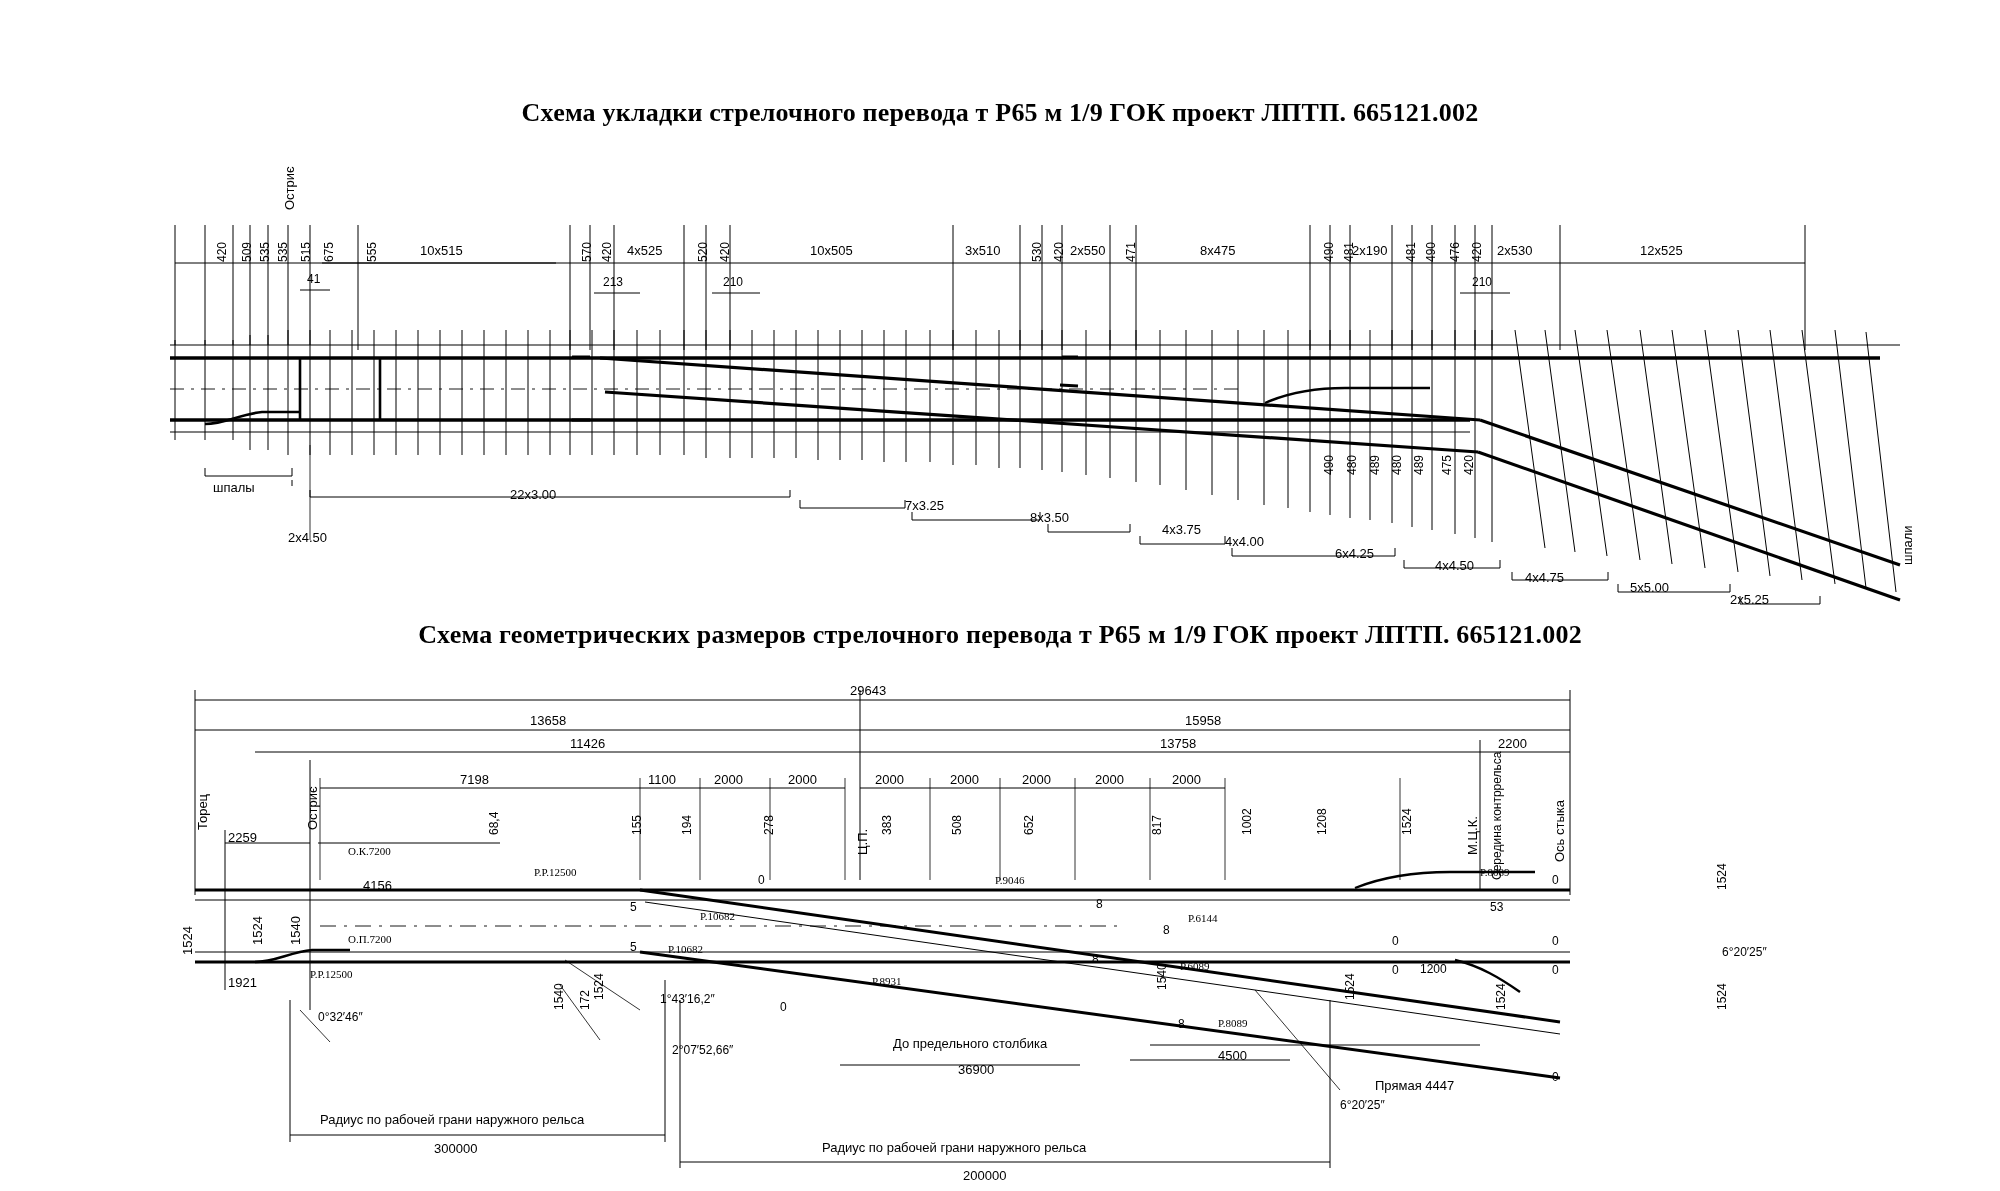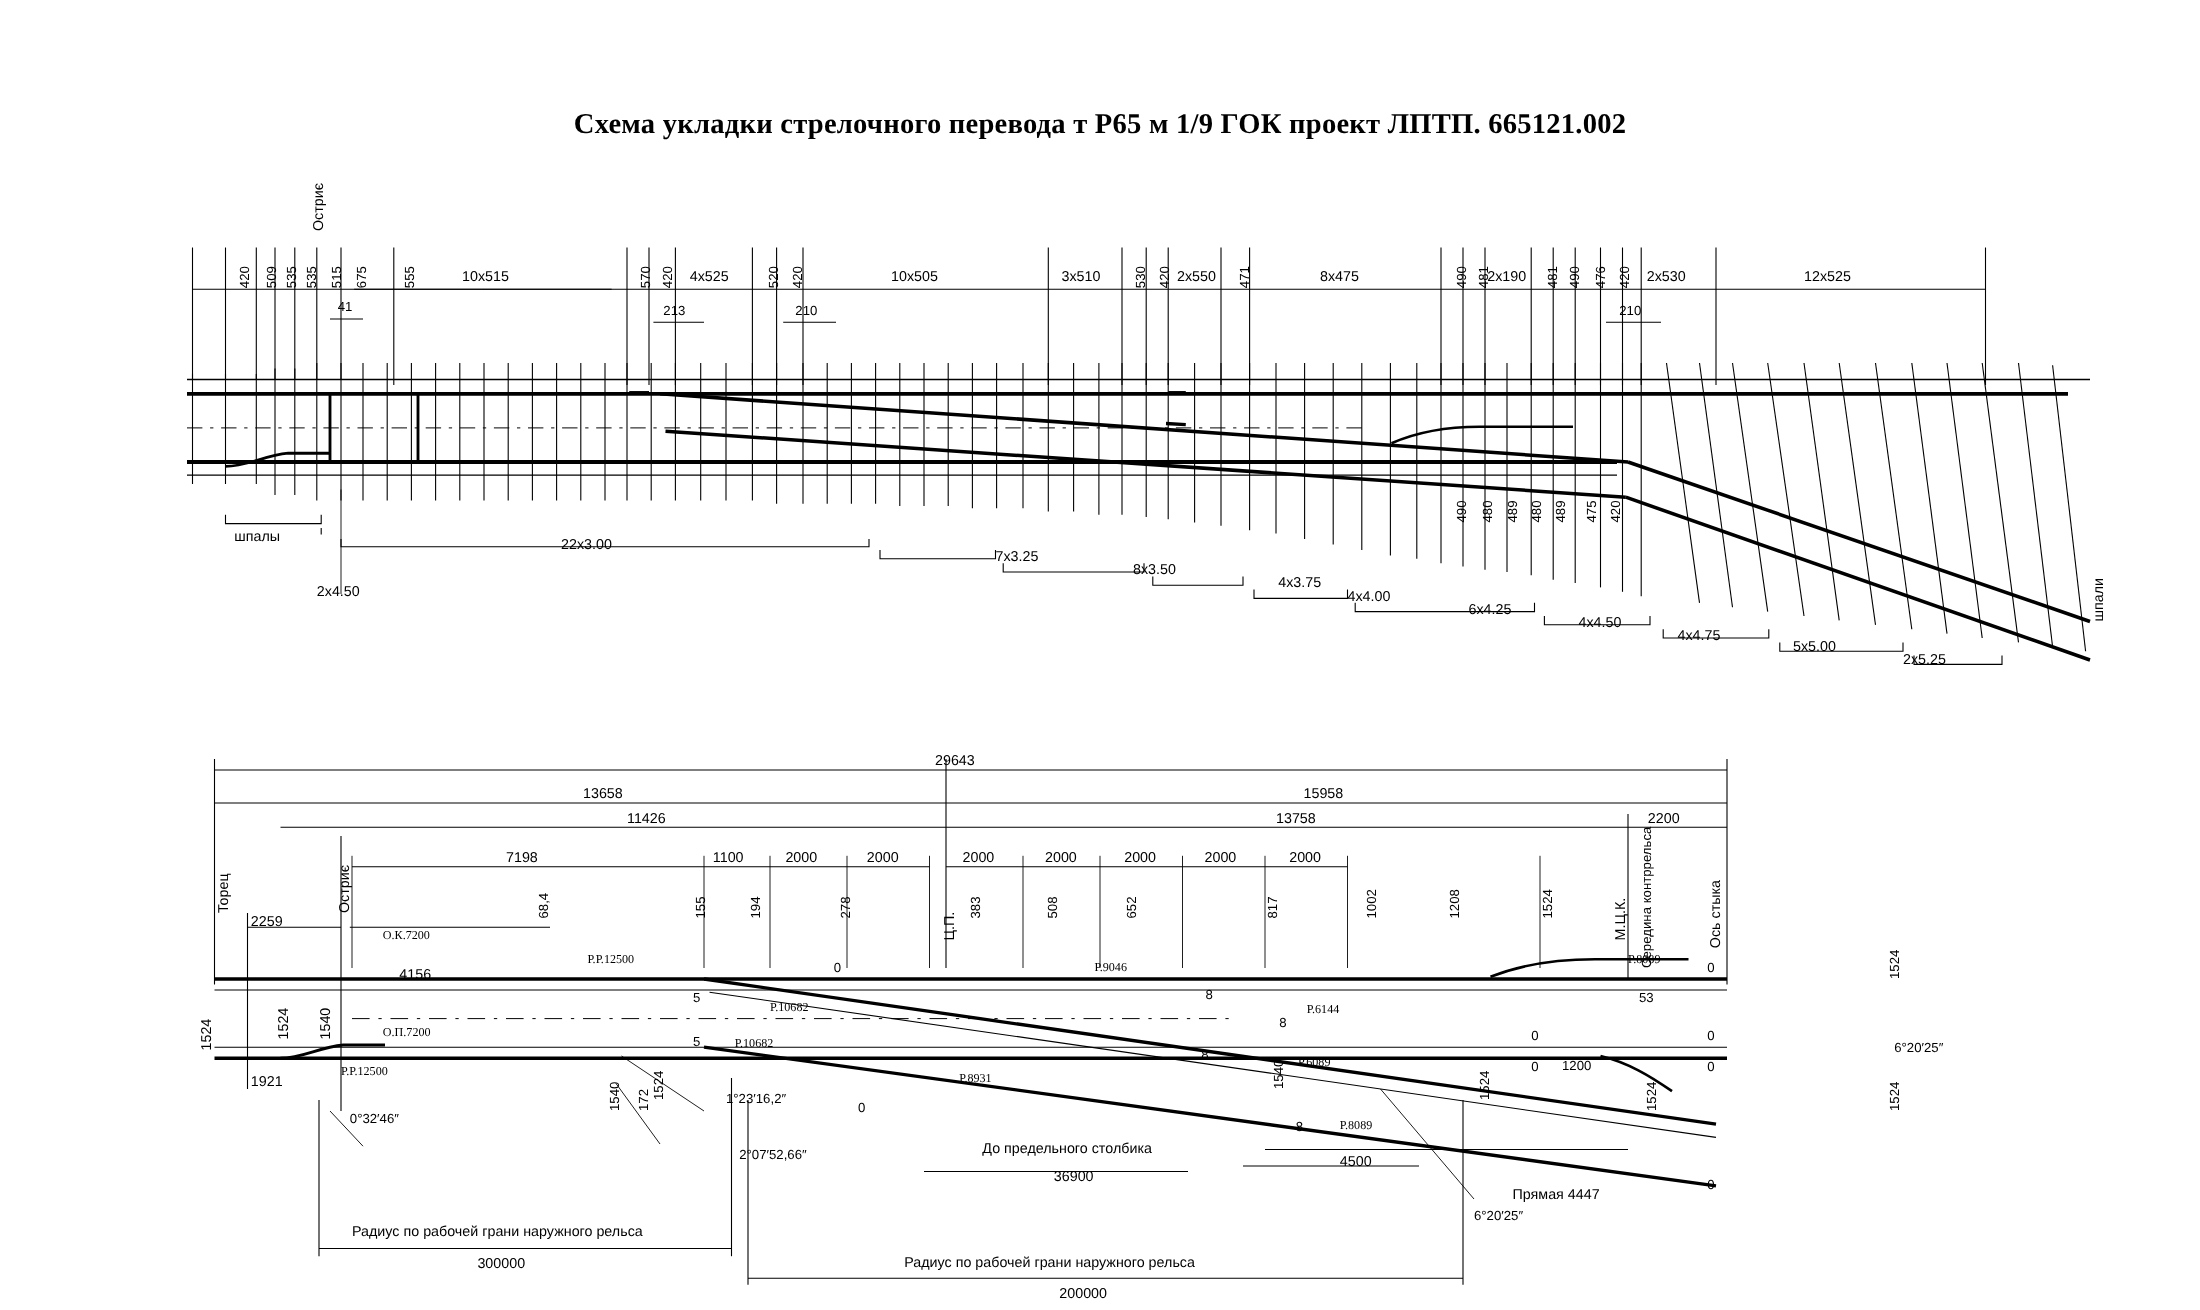--- a/index.html
+++ b/index.html
@@ -13,20 +13,21 @@
   .lbl.v{transform-origin:0 0;transform:rotate(-90deg);}
   .lbl.sm{font-size:12px;}
   .lbl.sr{font-family:"Liberation Serif",serif;font-size:11px;}
 </style>
 </head>
 <body>
 
 <div class="page">
 
   <div class="title" id="title1">Схема укладки стрелочного перевода т Р65 м 1/9 ГОК проект ЛПТП. 665121.002</div>
+  <div class="title" id="title2">Схема геометрических размеров стрелочного перевода т Р65 м 1/9 ГОК проект ЛПТП. 665121.002</div>
 
   <svg viewBox="0 0 2000 1191">
     <g stroke="#000" fill="none" stroke-width="1">
 
       <line x1="175" y1="263" x2="1805" y2="263" stroke-width="1"></line>
 
       <g stroke-width="1">
         <line x1="175" y1="225" x2="175" y2="345"></line>
         <line x1="205" y1="225" x2="205" y2="345"></line>
         <line x1="233" y1="225" x2="233" y2="345"></line>
@@ -439,21 +440,21 @@
   <div class="lbl v sm" style="left:1155px;top:990px;">1540</div>
   <div class="lbl v sm" style="left:552px;top:1010px;">1540</div>
   <div class="lbl v sm" style="left:592px;top:1000px;">1524</div>
   <div class="lbl v sm" style="left:1343px;top:1000px;">1524</div>
   <div class="lbl v sm" style="left:1494px;top:1010px;">1524</div>
   <div class="lbl v sm" style="left:1715px;top:890px;">1524</div>
   <div class="lbl v sm" style="left:1715px;top:1010px;">1524</div>
   <div class="lbl v sm" style="left:578px;top:1010px;">172</div>
 
   <div class="lbl sm" style="left:318px;top:1010px;">0°32′46″</div>
-  <div class="lbl sm" style="left:660px;top:992px;">1°23′16,2″</div>
+  <div class="lbl sm" style="left:660px;top:992px;">1°43′16,2″</div>
   <div class="lbl sm" style="left:672px;top:1043px;">2°07′52,66″</div>
   <div class="lbl sm" style="left:1722px;top:945px;">6°20′25″</div>
   <div class="lbl sm" style="left:1340px;top:1098px;">6°20′25″</div>
 
   <div class="lbl" style="left:893px;top:1036px;">До предельного столбика</div>
   <div class="lbl" style="left:958px;top:1062px;">36900</div>
   <div class="lbl" style="left:320px;top:1112px;">Радиус по рабочей грани наружного рельса</div>
   <div class="lbl" style="left:434px;top:1141px;">300000</div>
   <div class="lbl" style="left:822px;top:1140px;">Радиус по рабочей грани наружного рельса</div>
   <div class="lbl" style="left:963px;top:1168px;">200000</div>

